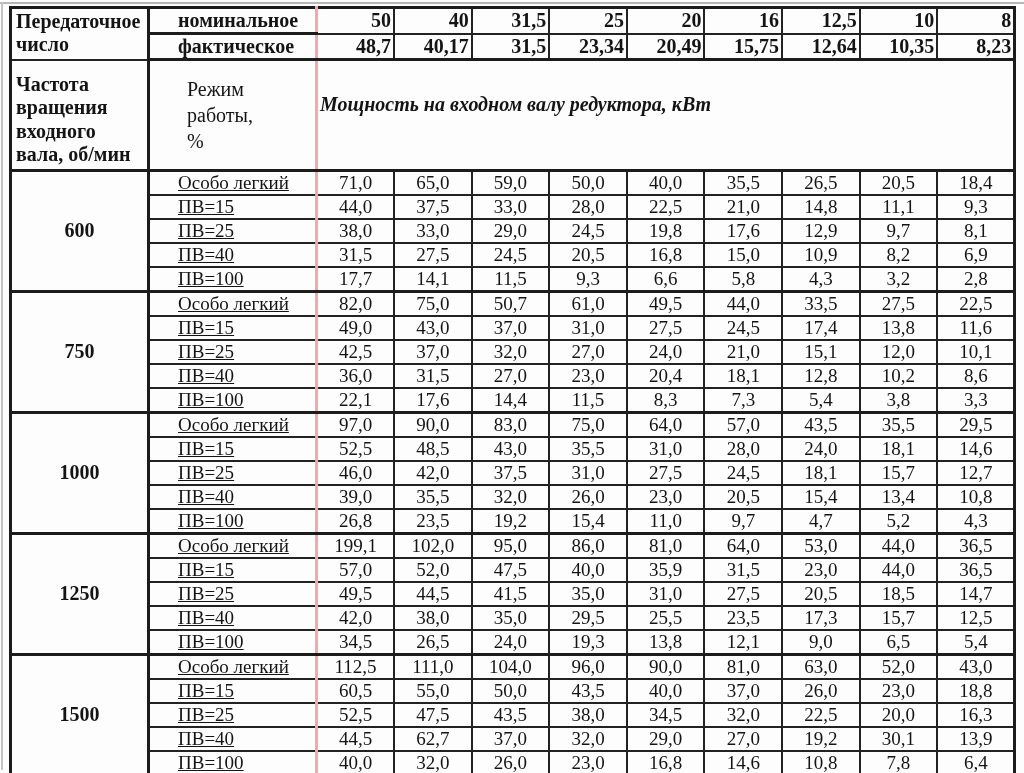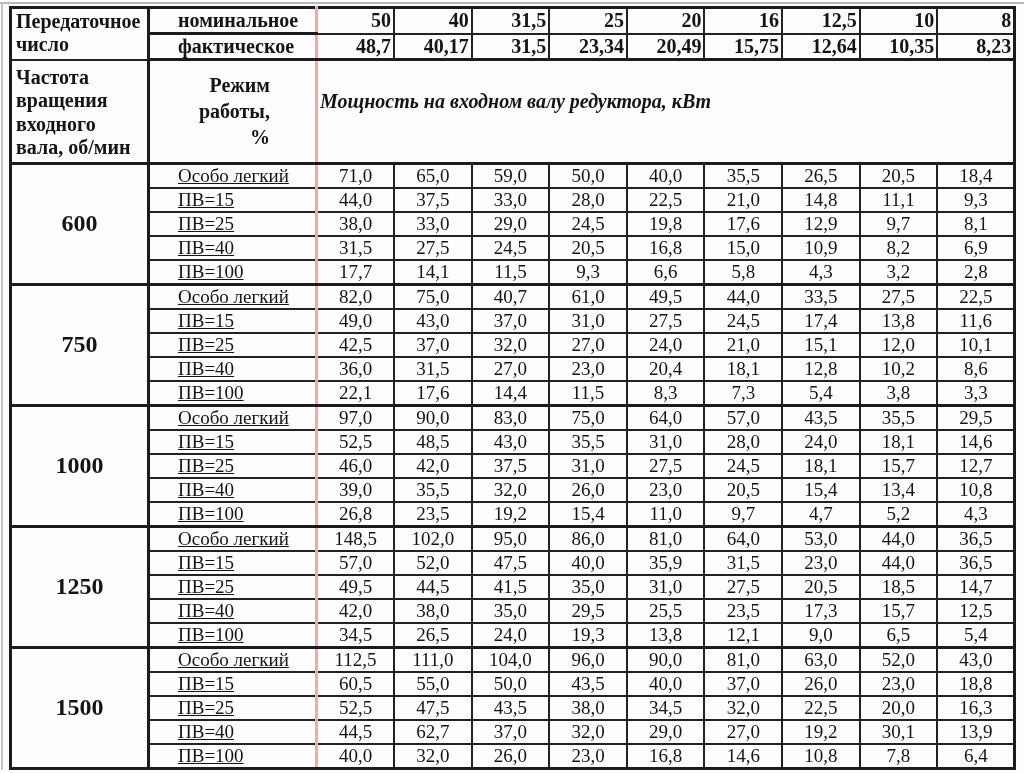--- a/index.html
+++ b/index.html
@@ -32,34 +32,34 @@
     font-weight:bold;font-size:20px;line-height:1.15;
   }
   td.rowlabel{
     text-align:left;padding-left:28px;font-weight:bold;font-size:20px;
     vertical-align:middle;
   }
   td.hdrval{
     text-align:right;font-weight:bold;font-size:20px;vertical-align:middle;
   }
   td.freq{
-    vertical-align:top;text-align:left;padding:5px 6px 2px 4px;
+    vertical-align:top;text-align:left;padding:12px 6px 2px 4px;
     font-weight:bold;font-size:20px;line-height:1.18;
   }
   td.modehdr{
-    vertical-align:middle;text-align:right;
-    padding-left:28px;padding-right:45px;
-    font-weight:bold;font-size:20px;line-height:1.3;
+    vertical-align:middle;text-align:left;
+    padding-left:37px;padding-right:45px;
+    font-weight:normal;font-size:20px;line-height:1.3;
   }
   td.power{
     vertical-align:middle;text-align:left;
     font-weight:bold;font-size:20px;padding-bottom:20px;font-style:italic;
   }
   td.rpm{
-    text-align:center;vertical-align:middle;font-weight:bold;font-size:24px;
+    text-align:center;vertical-align:middle;font-weight:bold;font-size:20px;
   }
   td.mode{
     text-align:left;padding-left:28px;font-size:19px;vertical-align:middle;text-decoration:underline;
   }
   td.val{
     text-align:center;font-size:19px;vertical-align:middle;
   }
   tr.r-hdr{height:25px;}
   tr.r-big{height:95px;}
   tr.r-data{height:24px;}
@@ -167,21 +167,21 @@
           <td class="val thickB">5,8</td>
           <td class="val thickB">4,3</td>
           <td class="val thickB">3,2</td>
           <td class="val thickB">2,8</td>
         </tr>
         <tr class="r-data">
           <td class="rpm colA thickB" rowspan="5">750</td>
           <td class="mode colB">Особо легкий</td>
           <td class="val">82,0</td>
           <td class="val">75,0</td>
-          <td class="val">40,7</td>
+          <td class="val">50,7</td>
           <td class="val">61,0</td>
           <td class="val">49,5</td>
           <td class="val">44,0</td>
           <td class="val">33,5</td>
           <td class="val">27,5</td>
           <td class="val">22,5</td>
         </tr>
         <tr class="r-data">
           <td class="mode colB">ПВ=15</td>
           <td class="val">49,0</td>
@@ -287,21 +287,21 @@
           <td class="val thickB">15,4</td>
           <td class="val thickB">11,0</td>
           <td class="val thickB">9,7</td>
           <td class="val thickB">4,7</td>
           <td class="val thickB">5,2</td>
           <td class="val thickB">4,3</td>
         </tr>
         <tr class="r-data">
           <td class="rpm colA thickB" rowspan="5">1250</td>
           <td class="mode colB">Особо легкий</td>
-          <td class="val">148,5</td>
+          <td class="val">199,1</td>
           <td class="val">102,0</td>
           <td class="val">95,0</td>
           <td class="val">86,0</td>
           <td class="val">81,0</td>
           <td class="val">64,0</td>
           <td class="val">53,0</td>
           <td class="val">44,0</td>
           <td class="val">36,5</td>
         </tr>
         <tr class="r-data">

